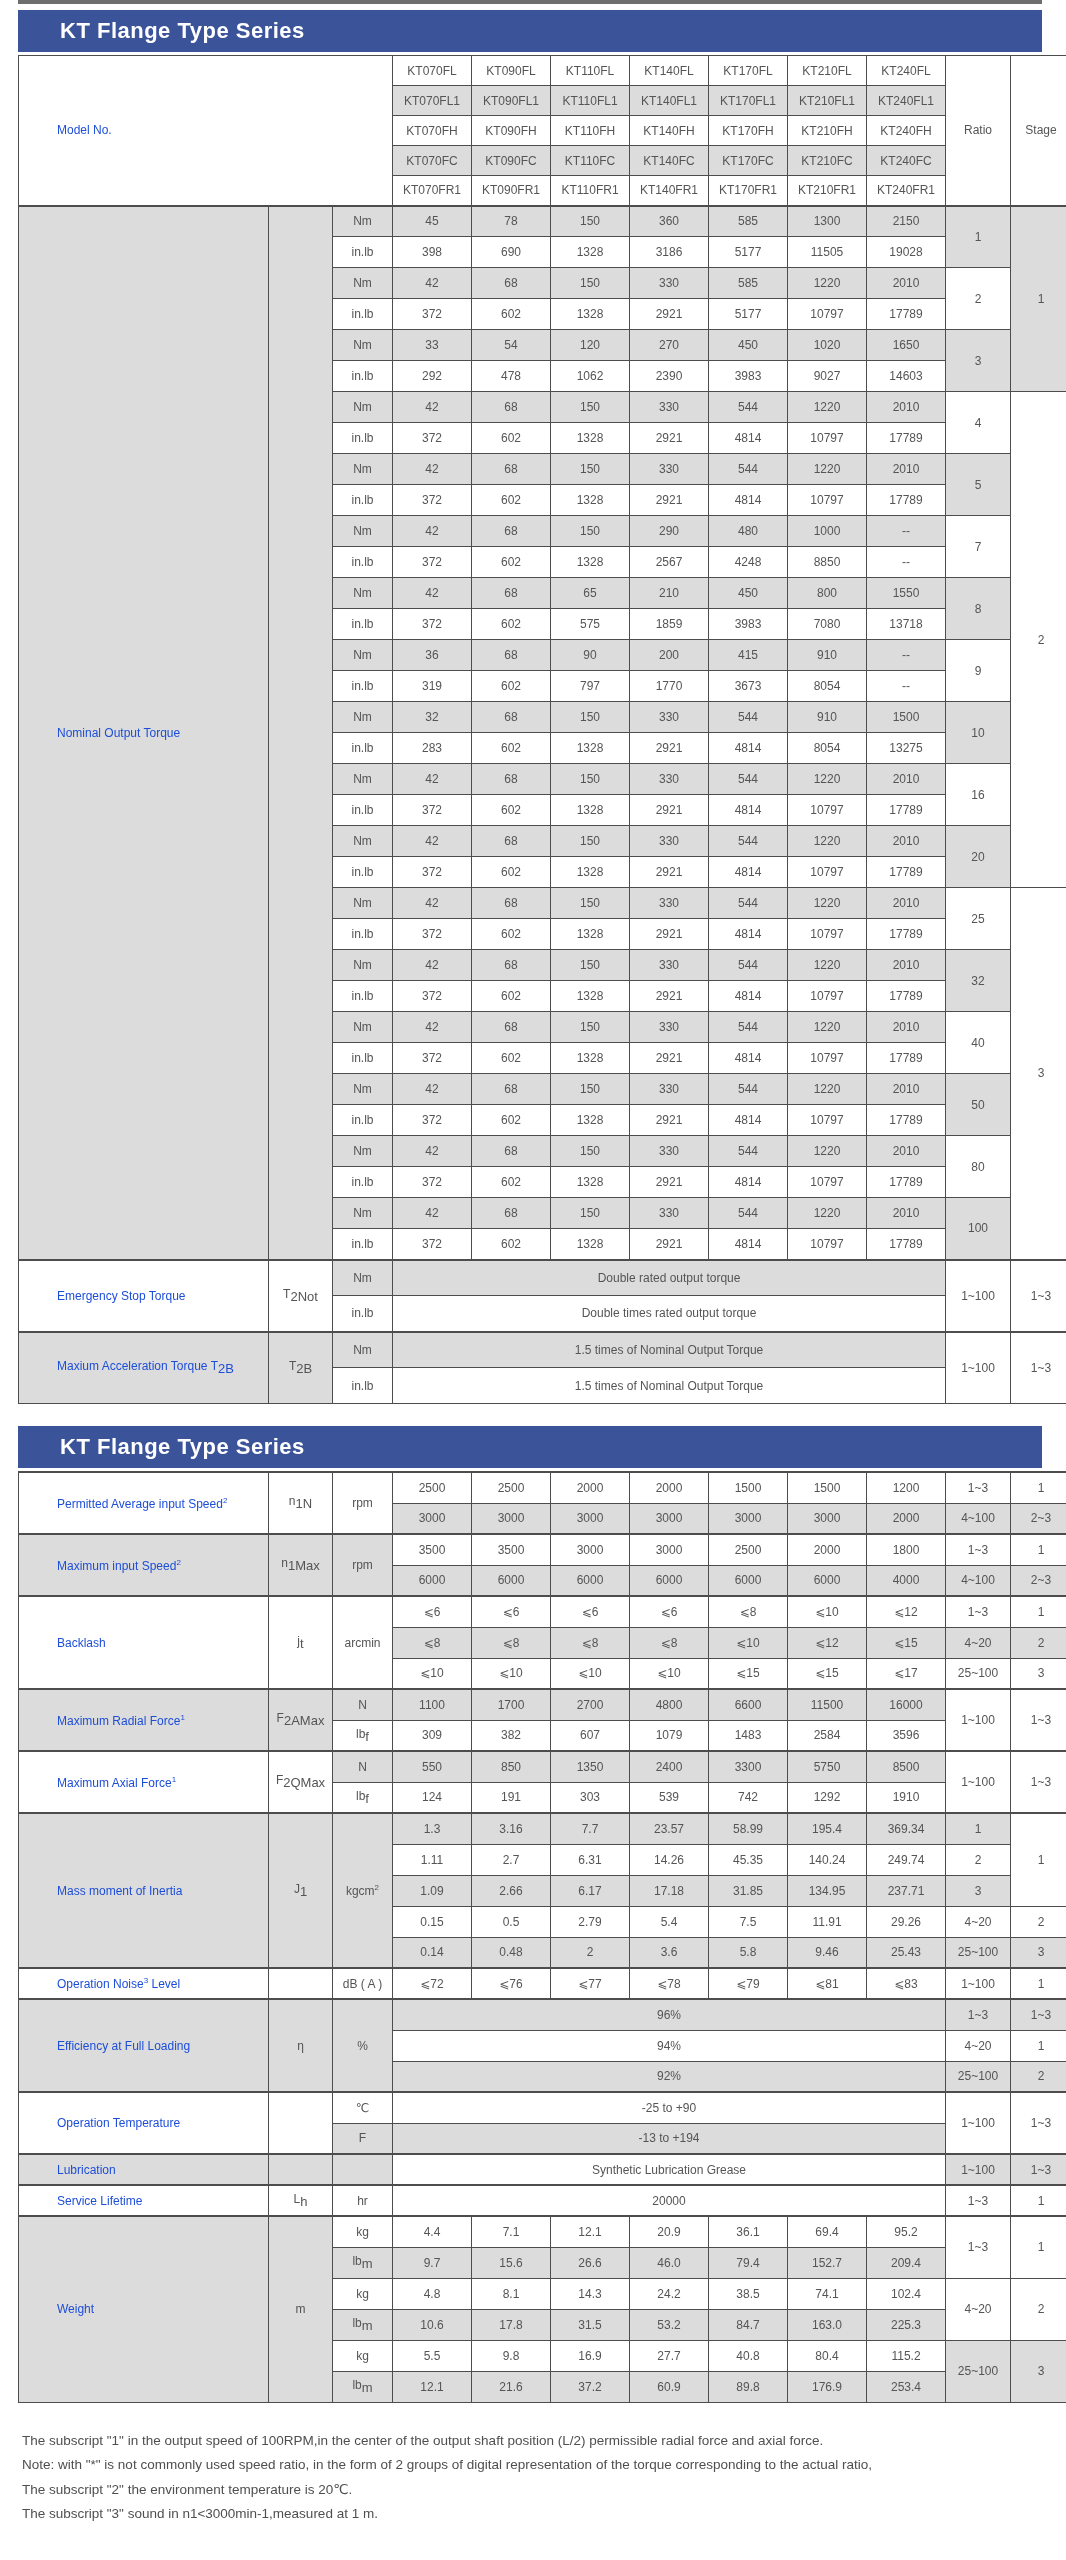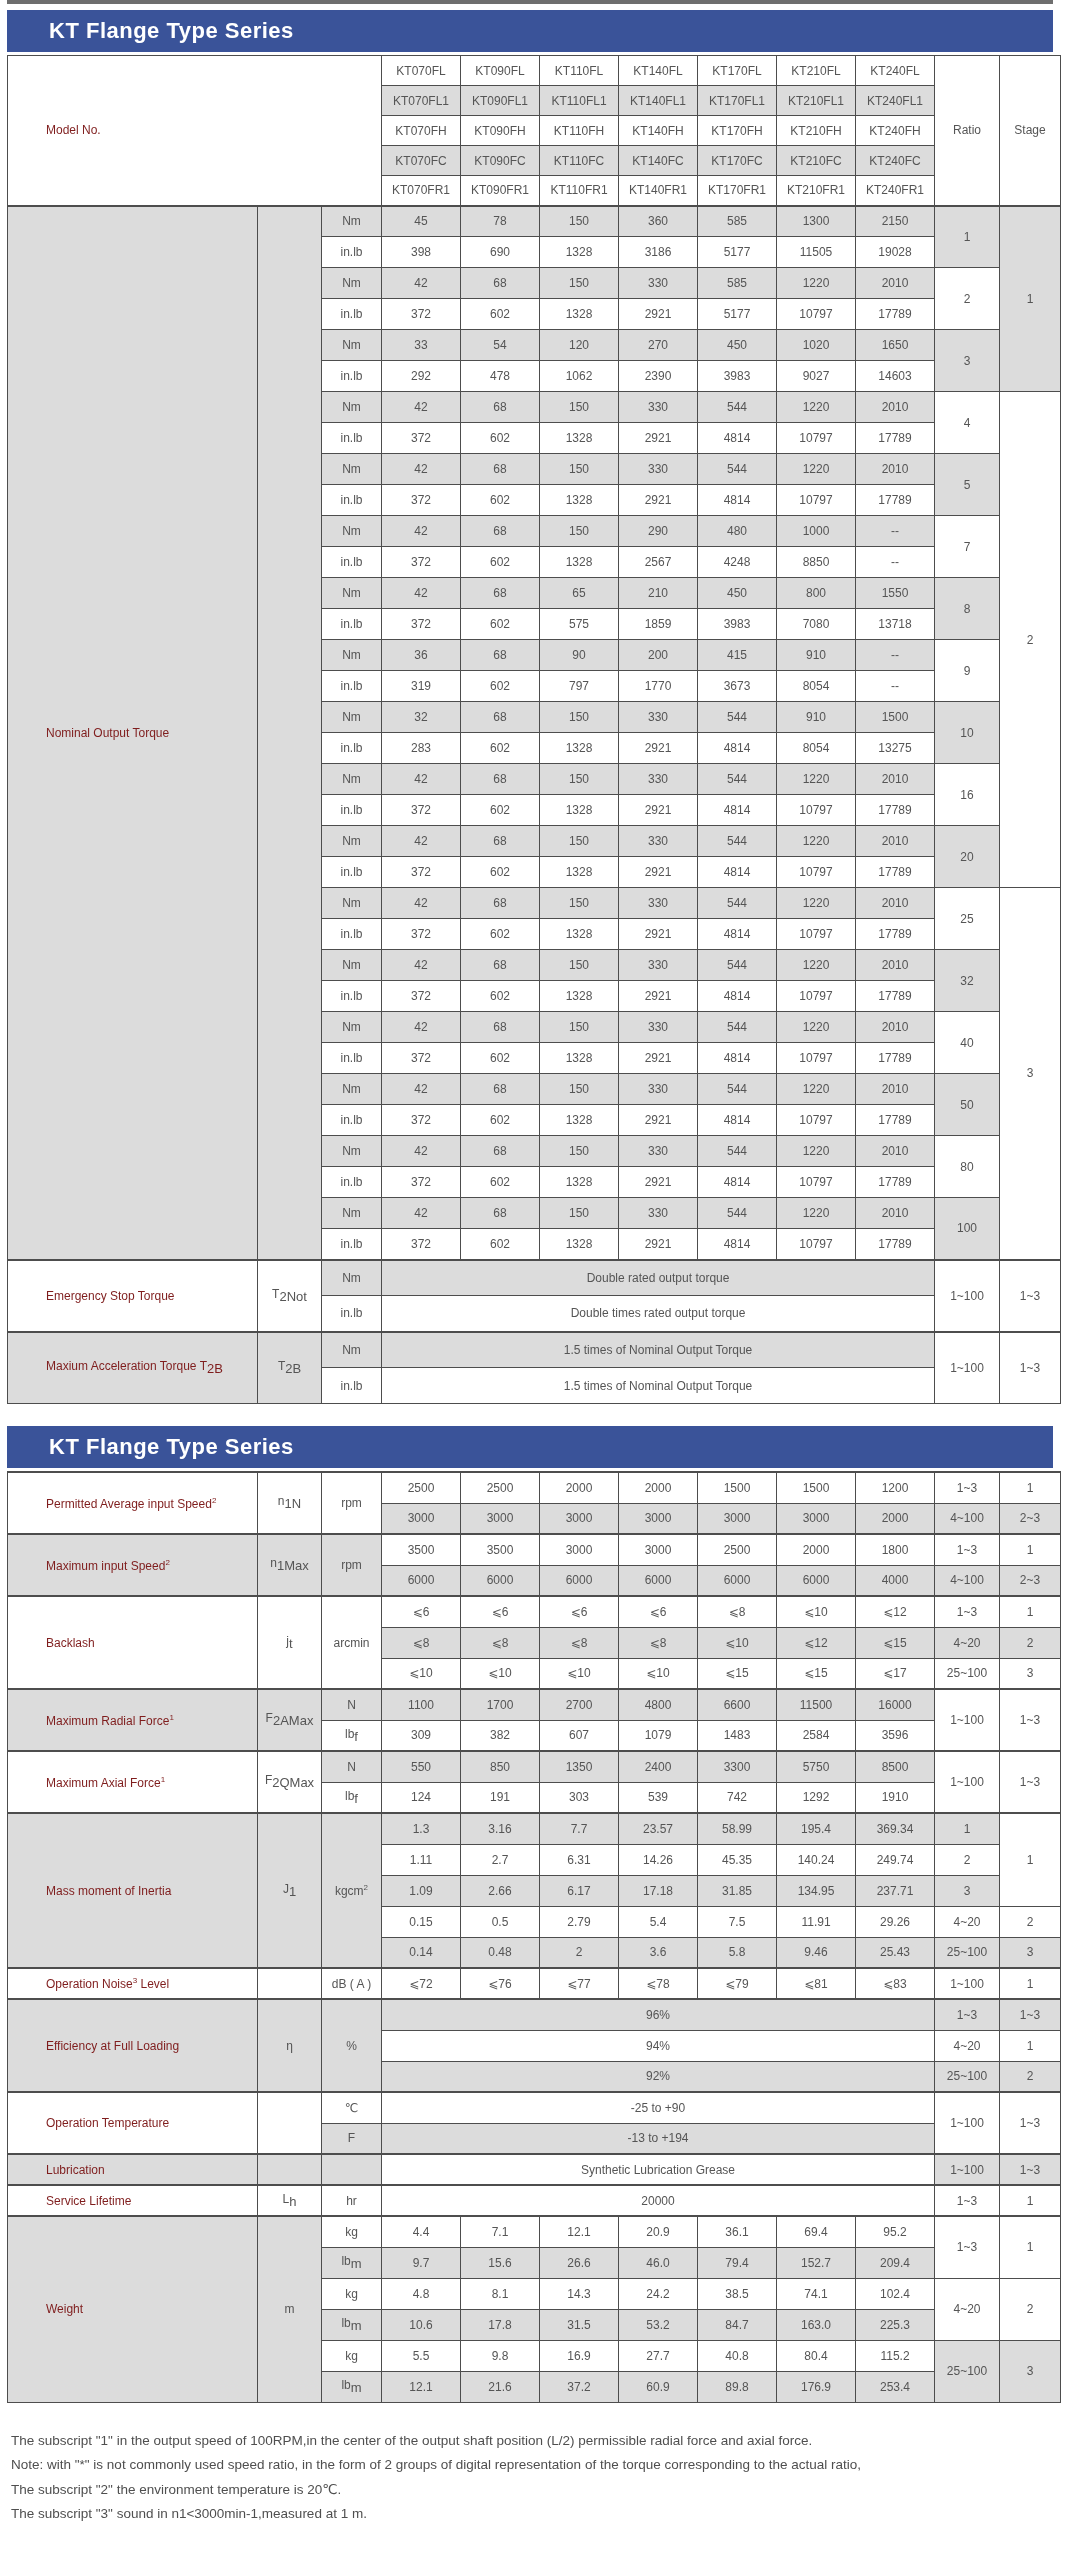--- a/index.html
+++ b/index.html
@@ -1,24 +1,24 @@
 <!DOCTYPE html>
 <html style="--hdr: #3A5399;"><head>
 <meta charset="utf-8">
 <style>
   html,body{margin:0;padding:0;background:#ffffff;}
   body{width:1066px;font-family:"Liberation Sans","DejaVu Sans",sans-serif;color:#4a4a4a;}
-  .page{width:1060px;box-sizing:border-box;padding:0 7px;}
+  .page{width:1060px;box-sizing:border-box;padding:0 18px;}
   .top-rule{height:4px;background:#6e6e6e;margin-bottom:6px;}
   .banner{background:var(--hdr,#3a5399);color:#fff;height:42px;display:flex;align-items:center;
           padding-left:42px;font-size:22px;font-weight:bold;letter-spacing:.5px;margin-top:2px;}
   table{border-collapse:collapse;table-layout:fixed;width:1052px;margin-top:3px;}
   td{border:1px solid #4d4d4d;text-align:center;vertical-align:middle;font-size:12px;
      color:#555;overflow:hidden;padding:0 2px;box-sizing:border-box;}
-  td.lbl{text-align:left;padding-left:38px;color:#7f1d1d;}
+  td.lbl{text-align:left;padding-left:38px;color:#1d4ed8;}
   td.g{background:#dcdcdc;}
   td.w{background:#ffffff;}
   tr.model td{height:30px;margin-top:42px;}
   tr.tq td{height:31px;}
   tr.sp td{height:36px;}
   .t2 tr td{height:31px;}
   tr.sect td{border-top:2px solid #4d4d4d;}
   sub{font-size:13px;} sup{font-size:8px;}
   .foot{margin:26px 0 0 4px;}
   .foot div{font-size:13.5px;color:#4f4f4f;line-height:24.5px;}

